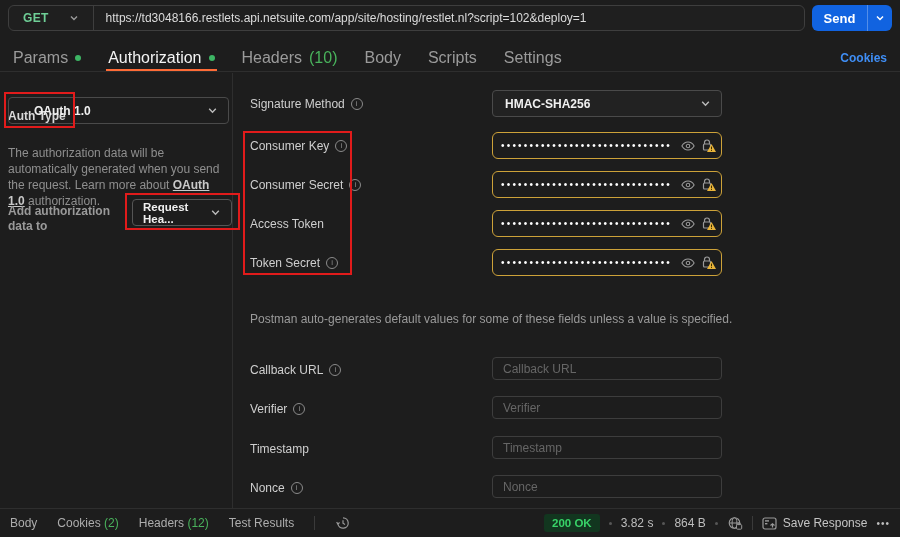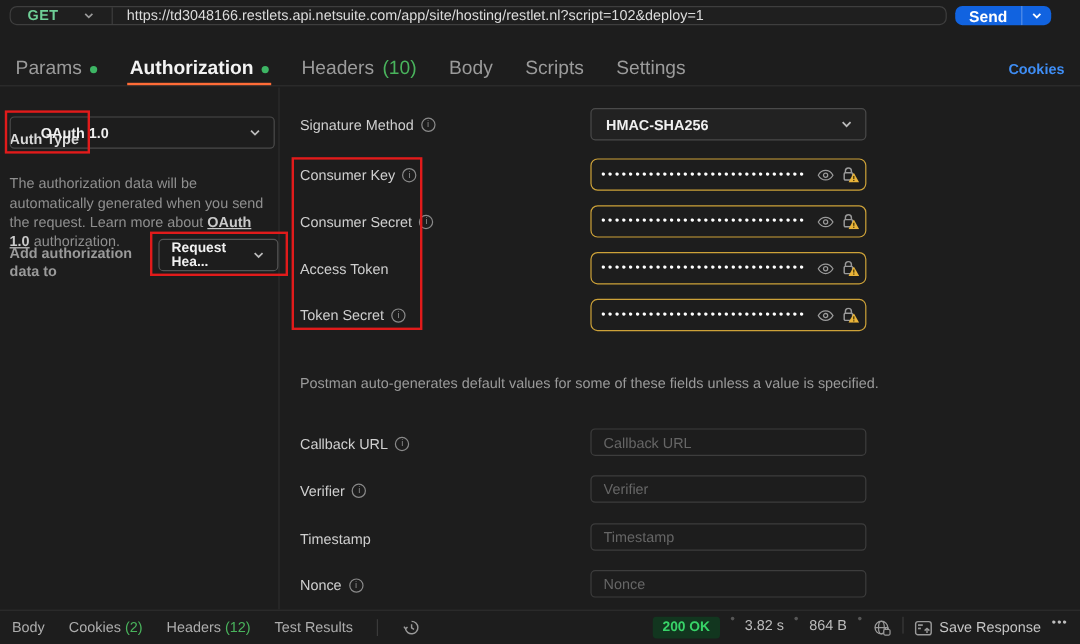--- a/index.html
+++ b/index.html
@@ -3,33 +3,33 @@
 <meta charset="utf-8">
 <style>
   * { margin:0; padding:0; box-sizing:border-box; }
   html,body { background:#111; }
   .app {
     position:relative; width:900px; height:537px; overflow:hidden;
     background:#1d1d1d; font-family:"Liberation Sans", sans-serif;
     color:#d0d0d0; font-size:12px;
   }
   
-  .request-bar { position:absolute; top:5px; left:8px; right:24px; height:16px; display:flex; gap:7px;text-align:center; }
+  .request-bar { position:absolute; top:5px; left:8px; right:8px; height:26px; display:flex; gap:7px;text-align:center; }
   .url-box { flex:1; display:flex; align-items:center; background:#1f1f1f; border:1px solid #3e3e3e; border-radius:6px; overflow:hidden; }
   .method-seg { display:flex; align-items:center; gap:20px; padding:0 14px; cursor:pointer; height:100%; }
   .method-label { color:#6fcf97; font-weight:bold; font-size:12px; letter-spacing:.3px; }
   .seg-divider { width:1px; height:100%; background:#3e3e3e; }
   .url-text { padding:0 12px; color:#dcdcdc; font-size:12px; white-space:nowrap; overflow:hidden; }
   .send-btn { width:80px; display:flex; background:#1163e0; border-radius:6px; overflow:hidden; cursor:pointer; }
   .send-main { flex:1; display:flex; align-items:center; justify-content:center; color:#fff; font-weight:bold; font-size:13px; }
   .send-caret { width:25px; display:flex; align-items:center; justify-content:center; border-left:1px solid rgba(255,255,255,.28); }
   
   .tabs { position:absolute; top:44px; left:0; right:0; height:28px; border-bottom:1px solid #2e2e2e; display:flex; align-items:center; padding:0 13px; gap:27px; }
   .tab { position:relative; display:flex; align-items:center; gap:7px; color:#9b9b9b; font-size:16px; cursor:pointer; height:100%; }
-  .tab.active { color:#f3f3f3; font-weight:bold; }
+  .tab.active { color:#f3f3f3; font-weight:normal; }
   .tab .underline { position:absolute; left:-2px; right:-2px; bottom:0; height:2px; background:#ff6c37; }
   .green-dot { width:6px; height:6px; border-radius:50%; background:#3db564; }
   .tab-count { color:#49b35c; }
   .cookies-link { margin-left:auto; color:#3f8ef5; font-size:12px; font-weight:bold; cursor:pointer; }
   
   .content { position:absolute; top:73px; left:0; right:0; bottom:29px; }
   .left-panel { position:absolute; left:0; top:0; bottom:0; width:233px; border-right:1px solid #2e2e2e; }
   .section-label { font-weight:bold; color:#d9d9d9; font-size:12px;margin-top:28px; }
   .auth-type-label { position:absolute; left:8px; top:8px; }
   .select { border:1px solid #4a4a4a; border-radius:4px; background:transparent; display:flex; align-items:center; cursor:pointer; color:#f0f0f0; font-weight:bold; font-size:12px; }
@@ -55,21 +55,21 @@
   .warn-tri { position:absolute; right:-3px; bottom:-3px; }
   .adv-header { position:absolute; left:16px; top:224px; display:flex; align-items:center; gap:6px; color:#d4d4d4; font-weight:bold; font-size:12px; cursor:pointer; }
   .adv-desc { position:absolute; left:16px; top:239px; color:#9a9a9a; font-size:12px; }
   .plain-input { position:absolute; left:258px; width:230px; height:23px; background:transparent; border:1px solid #3d3d3d; border-radius:4px; color:#ddd; padding:0 10px; font-size:12px; font-family:"Liberation Sans", sans-serif; }
   .plain-input::placeholder { color:#666; }
   
   .footer { position:absolute; bottom:0; left:0; right:0; height:29px; border-top:1px solid #2e2e2e; background:#1d1d1d; display:flex; align-items:center; padding:0 10px; gap:20px; font-size:12px; color:#adadad; }
   .footer-item { cursor:pointer; white-space:nowrap; }
   .footer-count { color:#49b35c; }
   .v-div { width:1px; height:14px; background:#3a3a3a; }
-  .footer-right { margin-left:auto; display:flex; gap:9px; }
+  .footer-right { margin-left:auto; display:flex; align-items:center; gap:9px; }
   .status-badge { background:#12361f; color:#38d368; font-weight:bold; font-size:11.5px; padding:3px 8px; border-radius:3px; cursor:pointer; }
   .sep-dot { width:3px; height:3px; border-radius:50%; background:#565656; }
   .metric { color:#bdbdbd; }
   .save-group { display:flex; align-items:center; gap:6px; cursor:pointer; color:#c4c4c4; }
   .more-dots { color:#bdbdbd; letter-spacing:1px; font-size:10px; cursor:pointer; }
   .icon-btn { display:flex; align-items:center; cursor:pointer; }
 </style>
 </head>
 <body>
 

